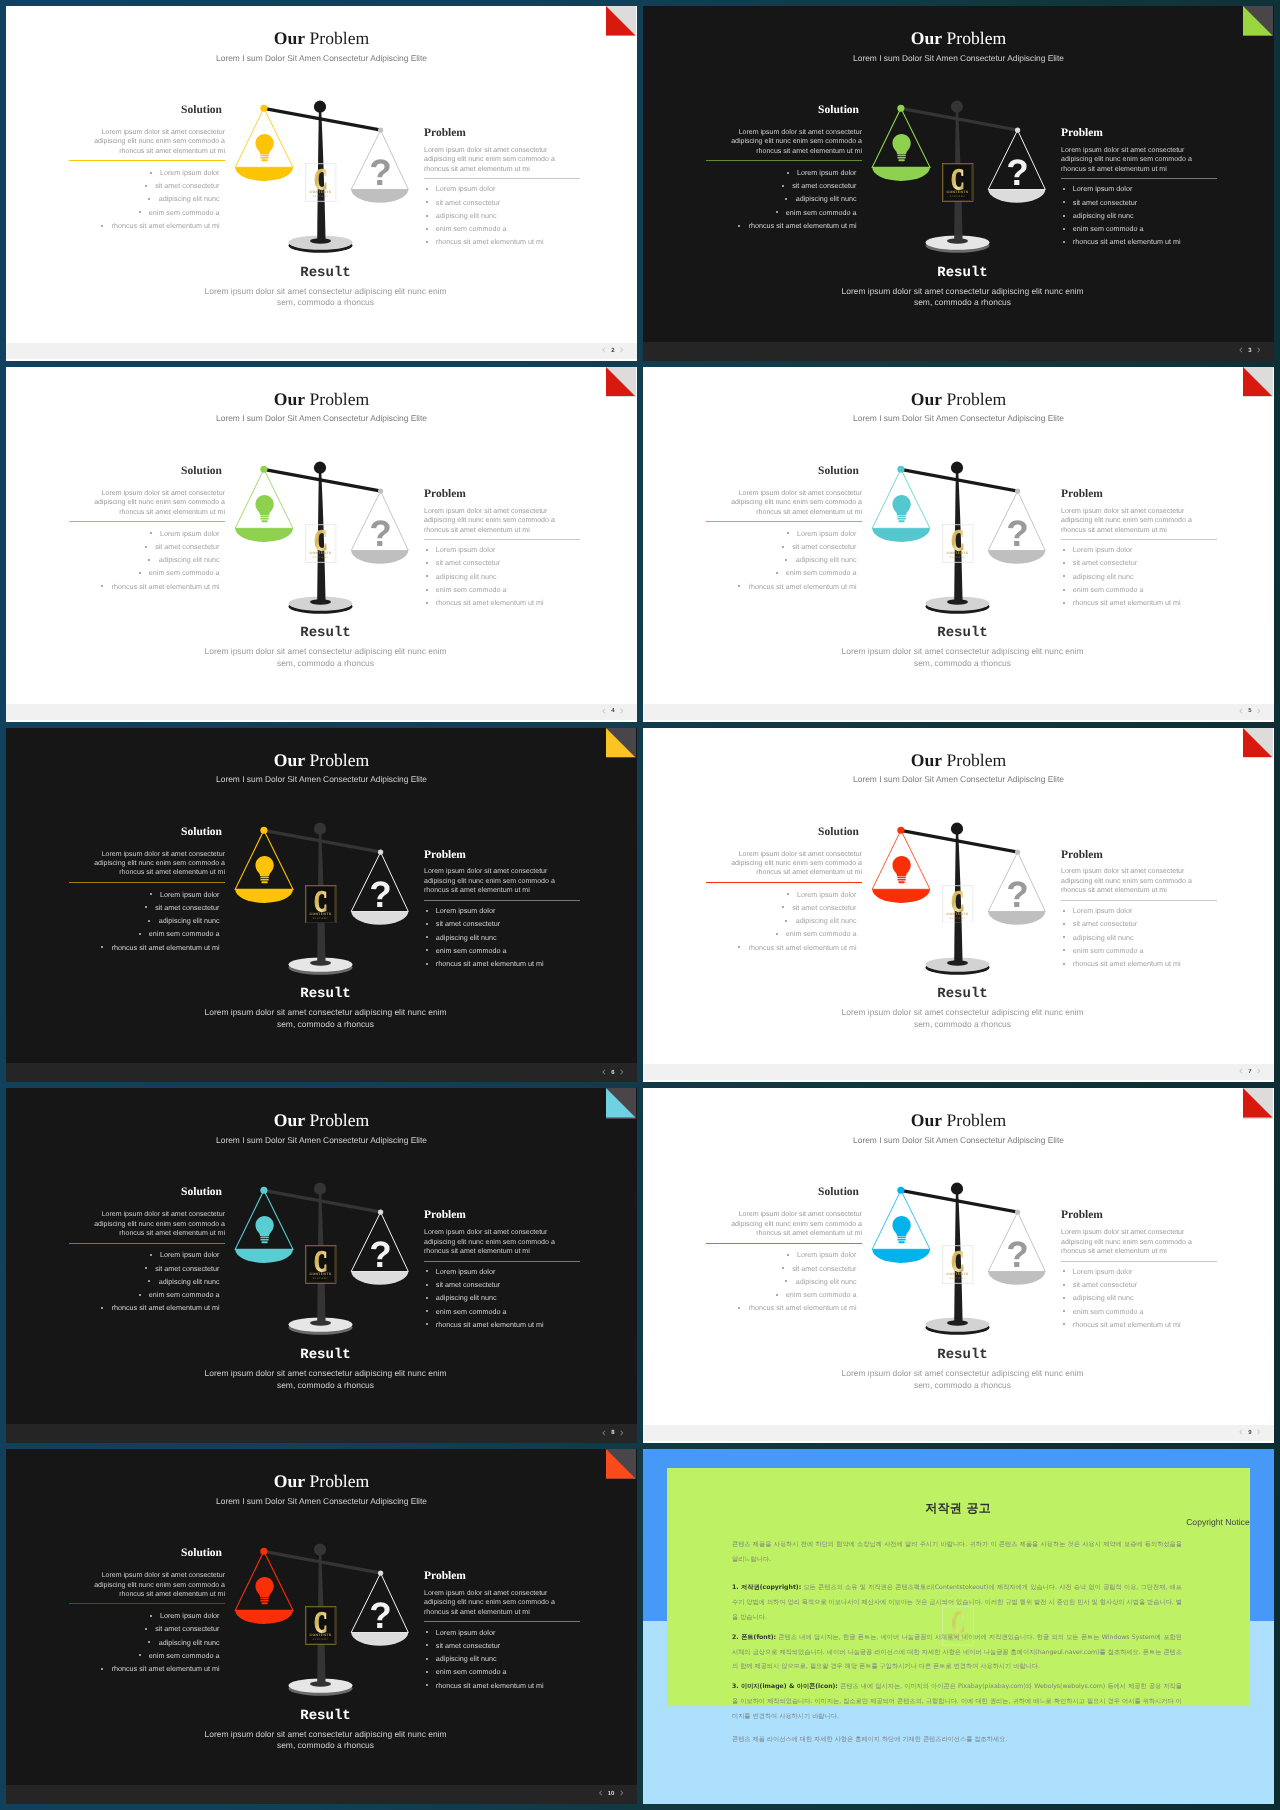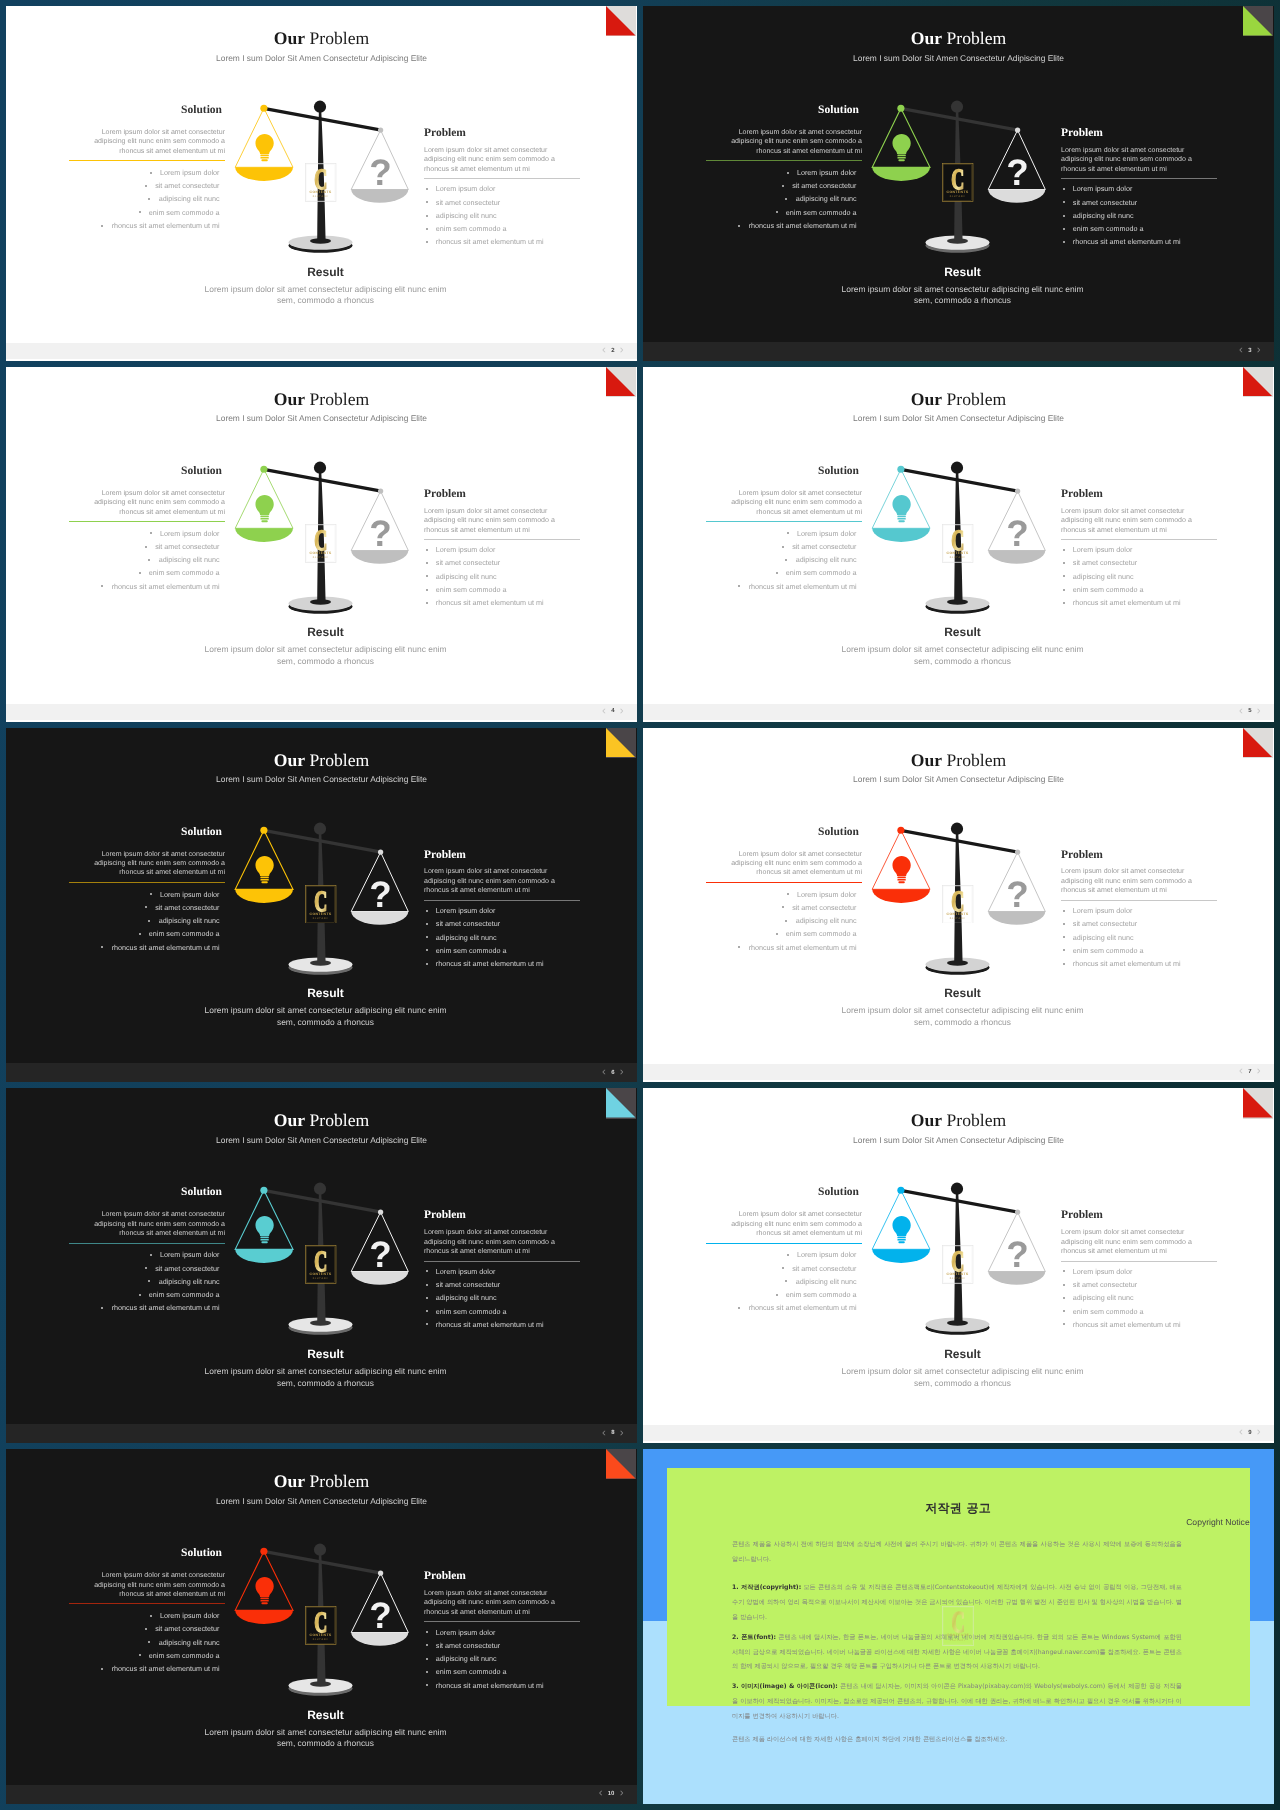--- a/index.html
+++ b/index.html
@@ -59,21 +59,21 @@
 
   .side.left{left:63px;top:99px;text-align:right;}
   .side.left .hd{padding-right:3px;}
   .side.left ul{padding-right:5.5px;margin-top:4.7px;}
   .side.right{left:418px;top:122px;text-align:left;}
   .side.right ul{padding-left:1.5px;margin-top:3.3px;}
   .side.right .desc{margin-top:6.4px;}
 
   
   .result{position:absolute;left:8px;right:0;top:259.5px;text-align:center;}
-  .result .hd{font-family:Liberation Sans, sans-serif;font-weight:bold;font-size:12px;
+  .result .hd{font-family:Liberation Mono, monospace;font-weight:bold;font-size:14px;
               line-height:1;}
   .slide.light .result .hd{color:#333333;}
   .slide.dark  .result .hd{color:#ffffff;}
   .result .txt{font-size:8.45px;line-height:11.7px;margin-top:6px;width:248px;
                margin-left:auto;margin-right:auto;}
   .slide.light .result .txt{color:#9b9b9b;}
   .slide.dark  .result .txt{color:#cdcdcd;}
 
   
   .scale{position:absolute;left:228px;top:92px;width:178px;height:156px;}

